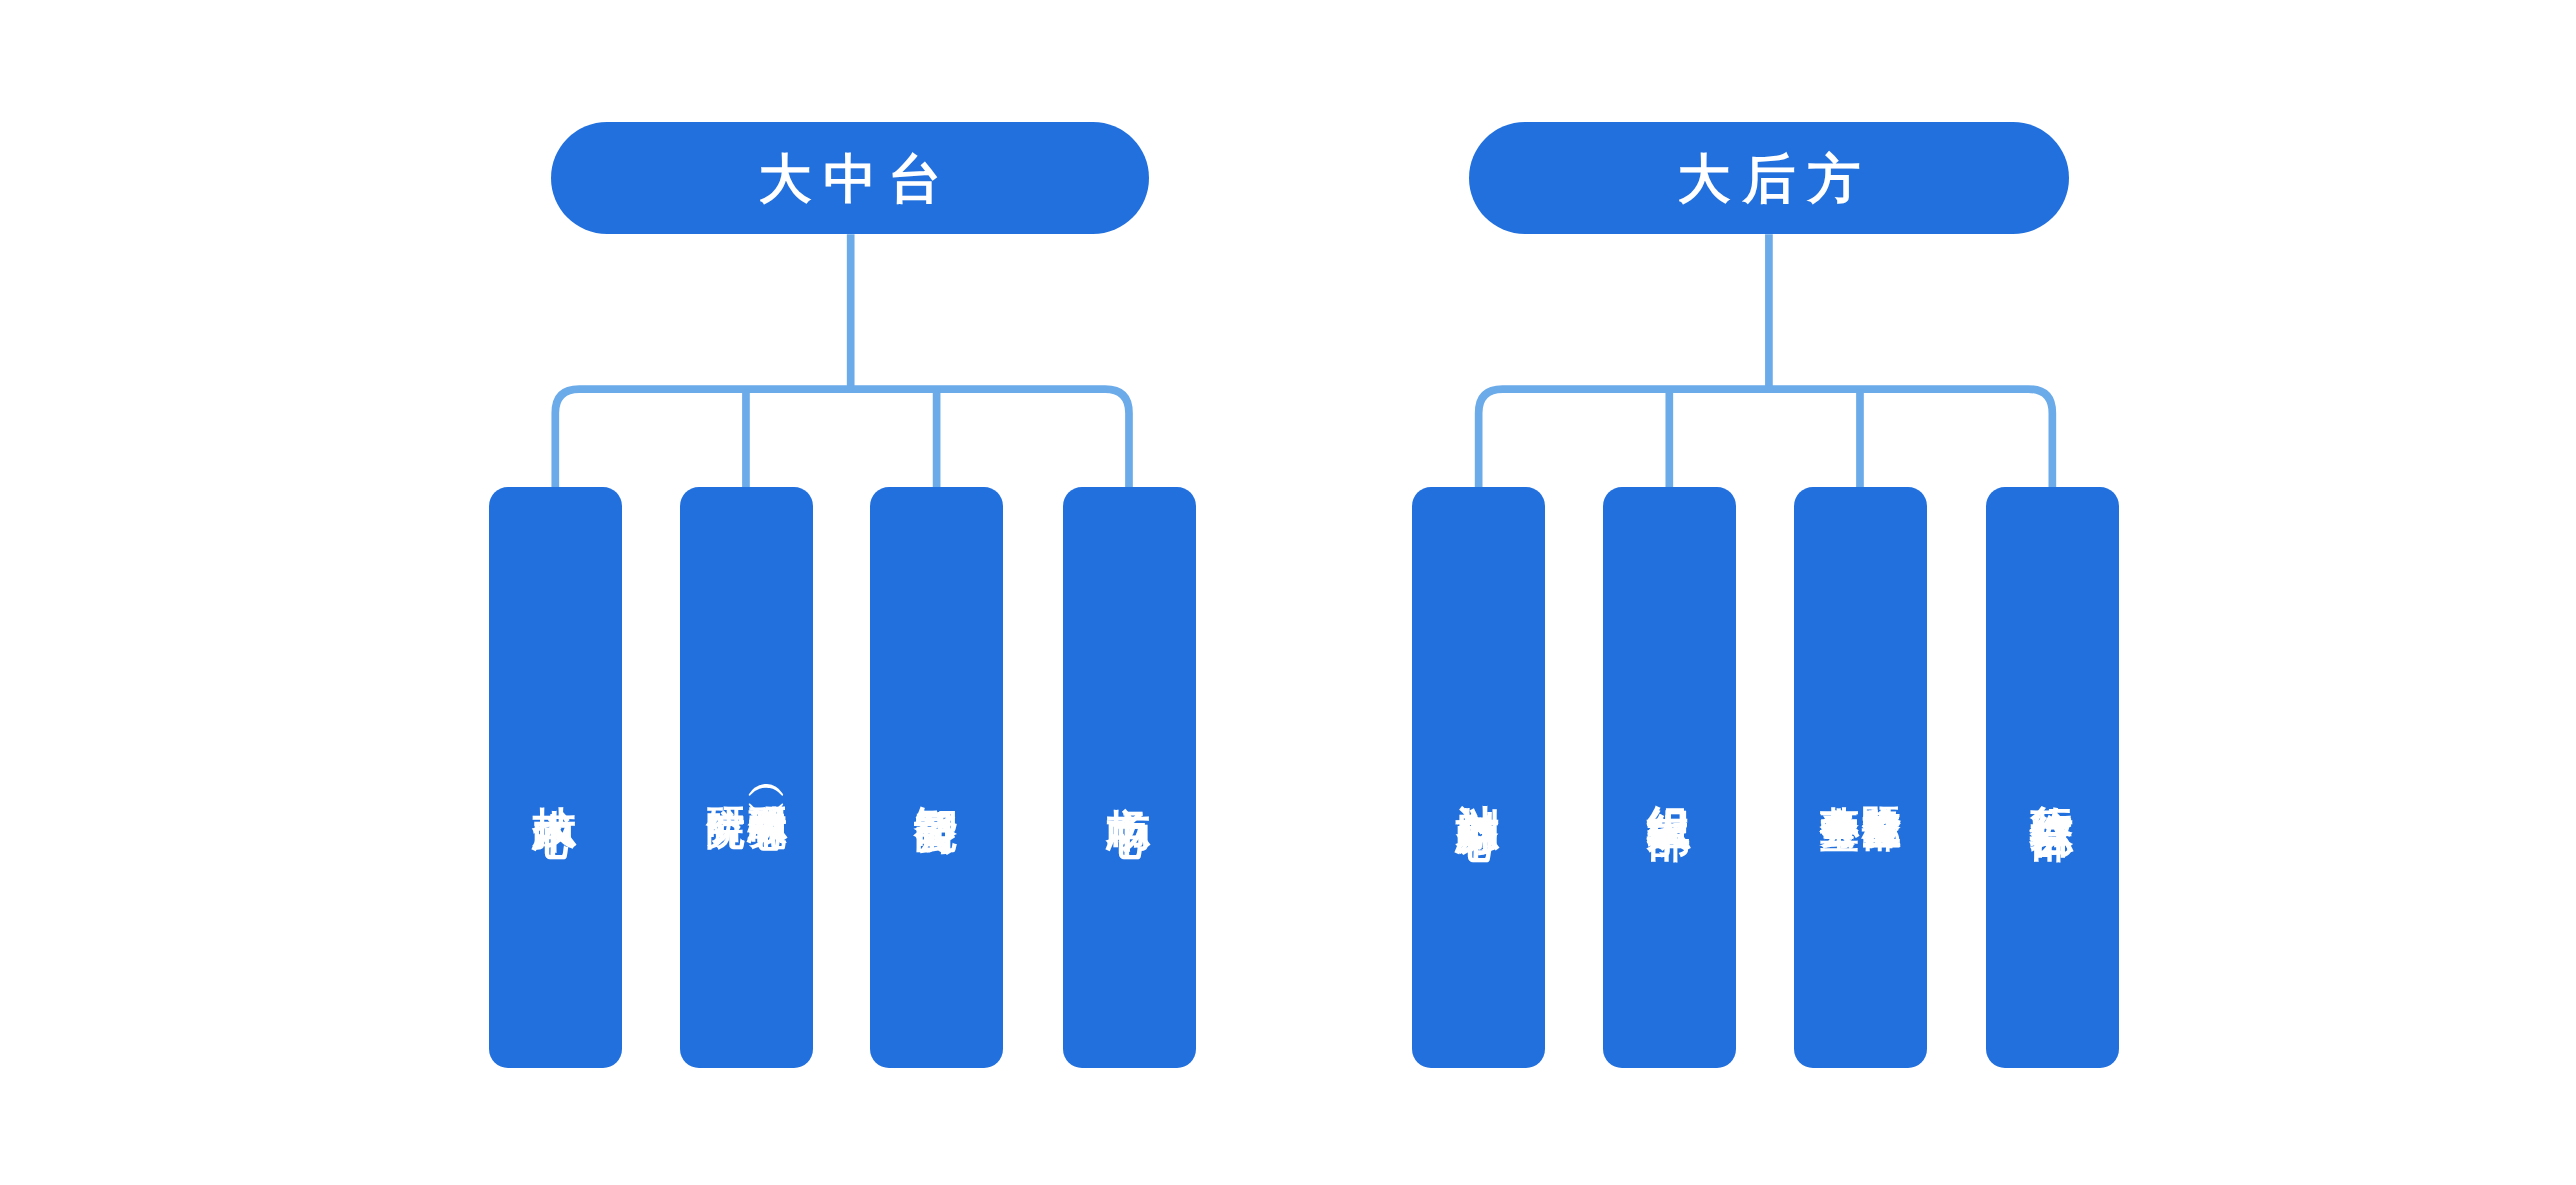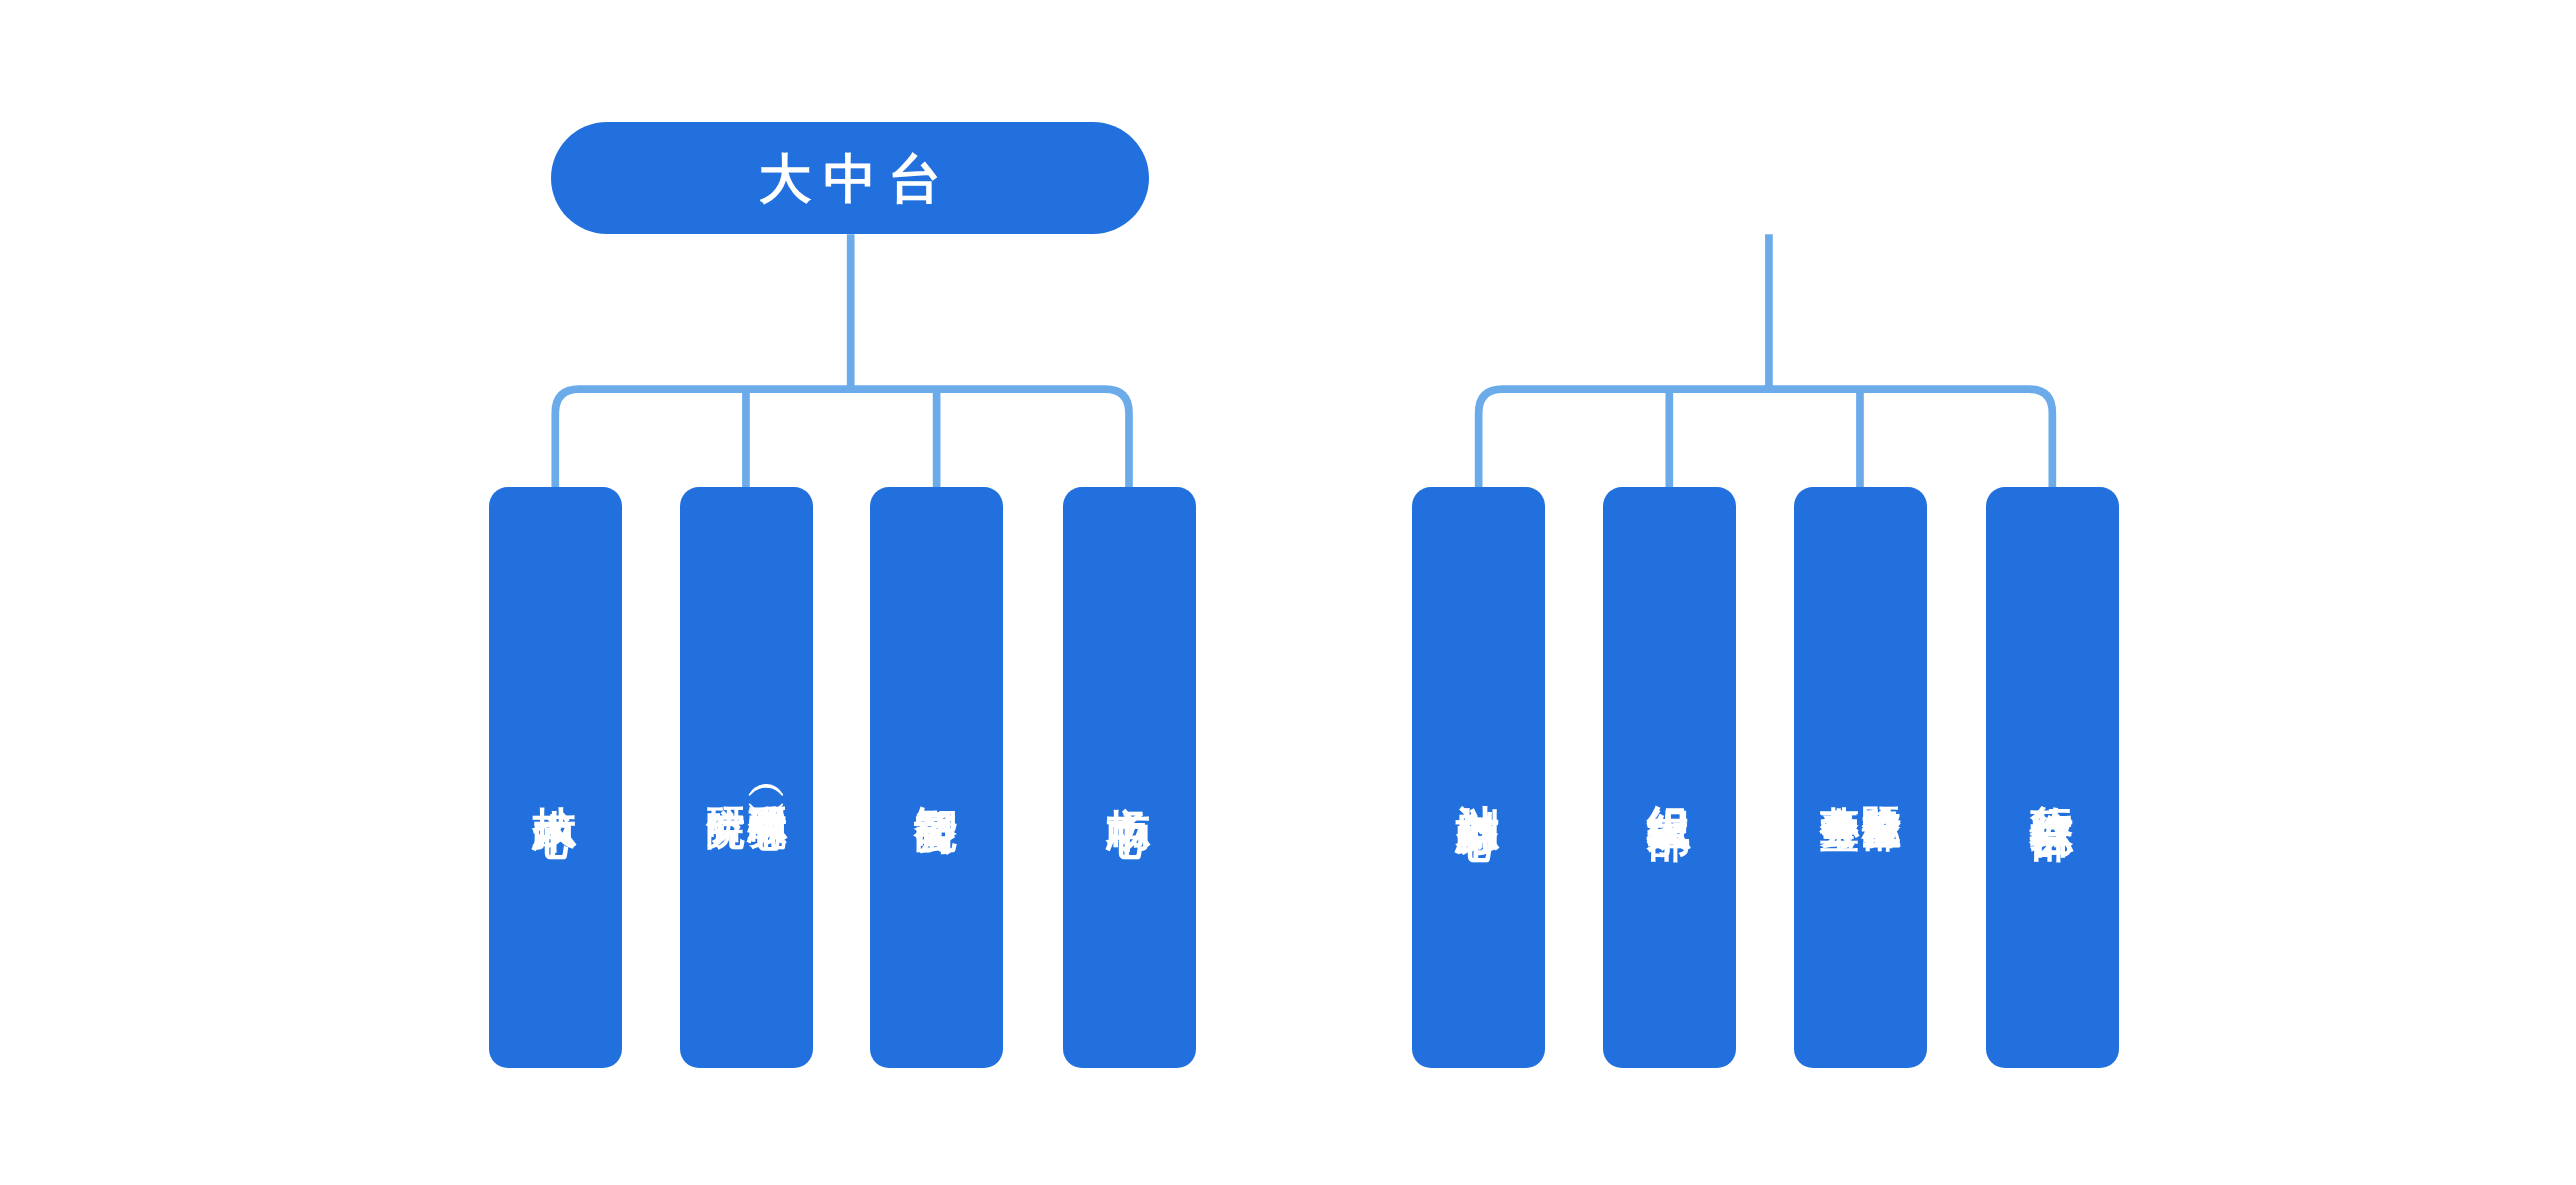--- a/index.html
+++ b/index.html
@@ -87,20 +87,23 @@
         <path d="M 1729.5 570 L 1729.5 483 Q 1729.5 455 1757.5 455 L 2372.5 455 Q 2400.5 455 2400.5 483 L 2400.5 570" stroke="#6BABEA" stroke-width="9" fill="none"></path>
         <path d="M 1952.5 455 L 1952.5 570" stroke="#6BABEA" stroke-width="9" fill="none"></path>
         <path d="M 2175.5 455 L 2175.5 570" stroke="#6BABEA" stroke-width="9" fill="none"></path>
       </g>
   </svg>
 
   <div class="group-pill" id="pill-0" style="left: 551px; top: 122px; width: 598px; height: 112px; background: rgb(33, 112, 222);">
     <span class="group-pill-label">大中台</span>
   </div>
 
+  <div class="group-pill" id="pill-1" style="left: 1469px; top: 122px; width: 600px; height: 112px; background: rgb(33, 112, 222);">
+    <span class="group-pill-label">大后方</span>
+  </div>
 
   <div id="dept-layer">
       <div class="dept-box" title="技术中心" style="left: 489px; top: 487px; width: 133px; height: 581px; background: rgb(33, 112, 222);">
         <span class="dept-col" style="color: rgb(255, 255, 255);">技术中心</span>
       </div>
       <div class="dept-box two-col" title="研究院（碳中和研究中心）" style="left: 680px; top: 487px; width: 133px; height: 581px; background: rgb(33, 112, 222);">
         <span class="dept-col" style="color: rgb(255, 255, 255);">（碳中和研究中心）</span>
         <span class="dept-col" style="color: rgb(255, 255, 255);">研究院</span>
       </div>
       <div class="dept-box" title="智能公司" style="left: 870px; top: 487px; width: 133px; height: 581px; background: rgb(33, 112, 222);">

